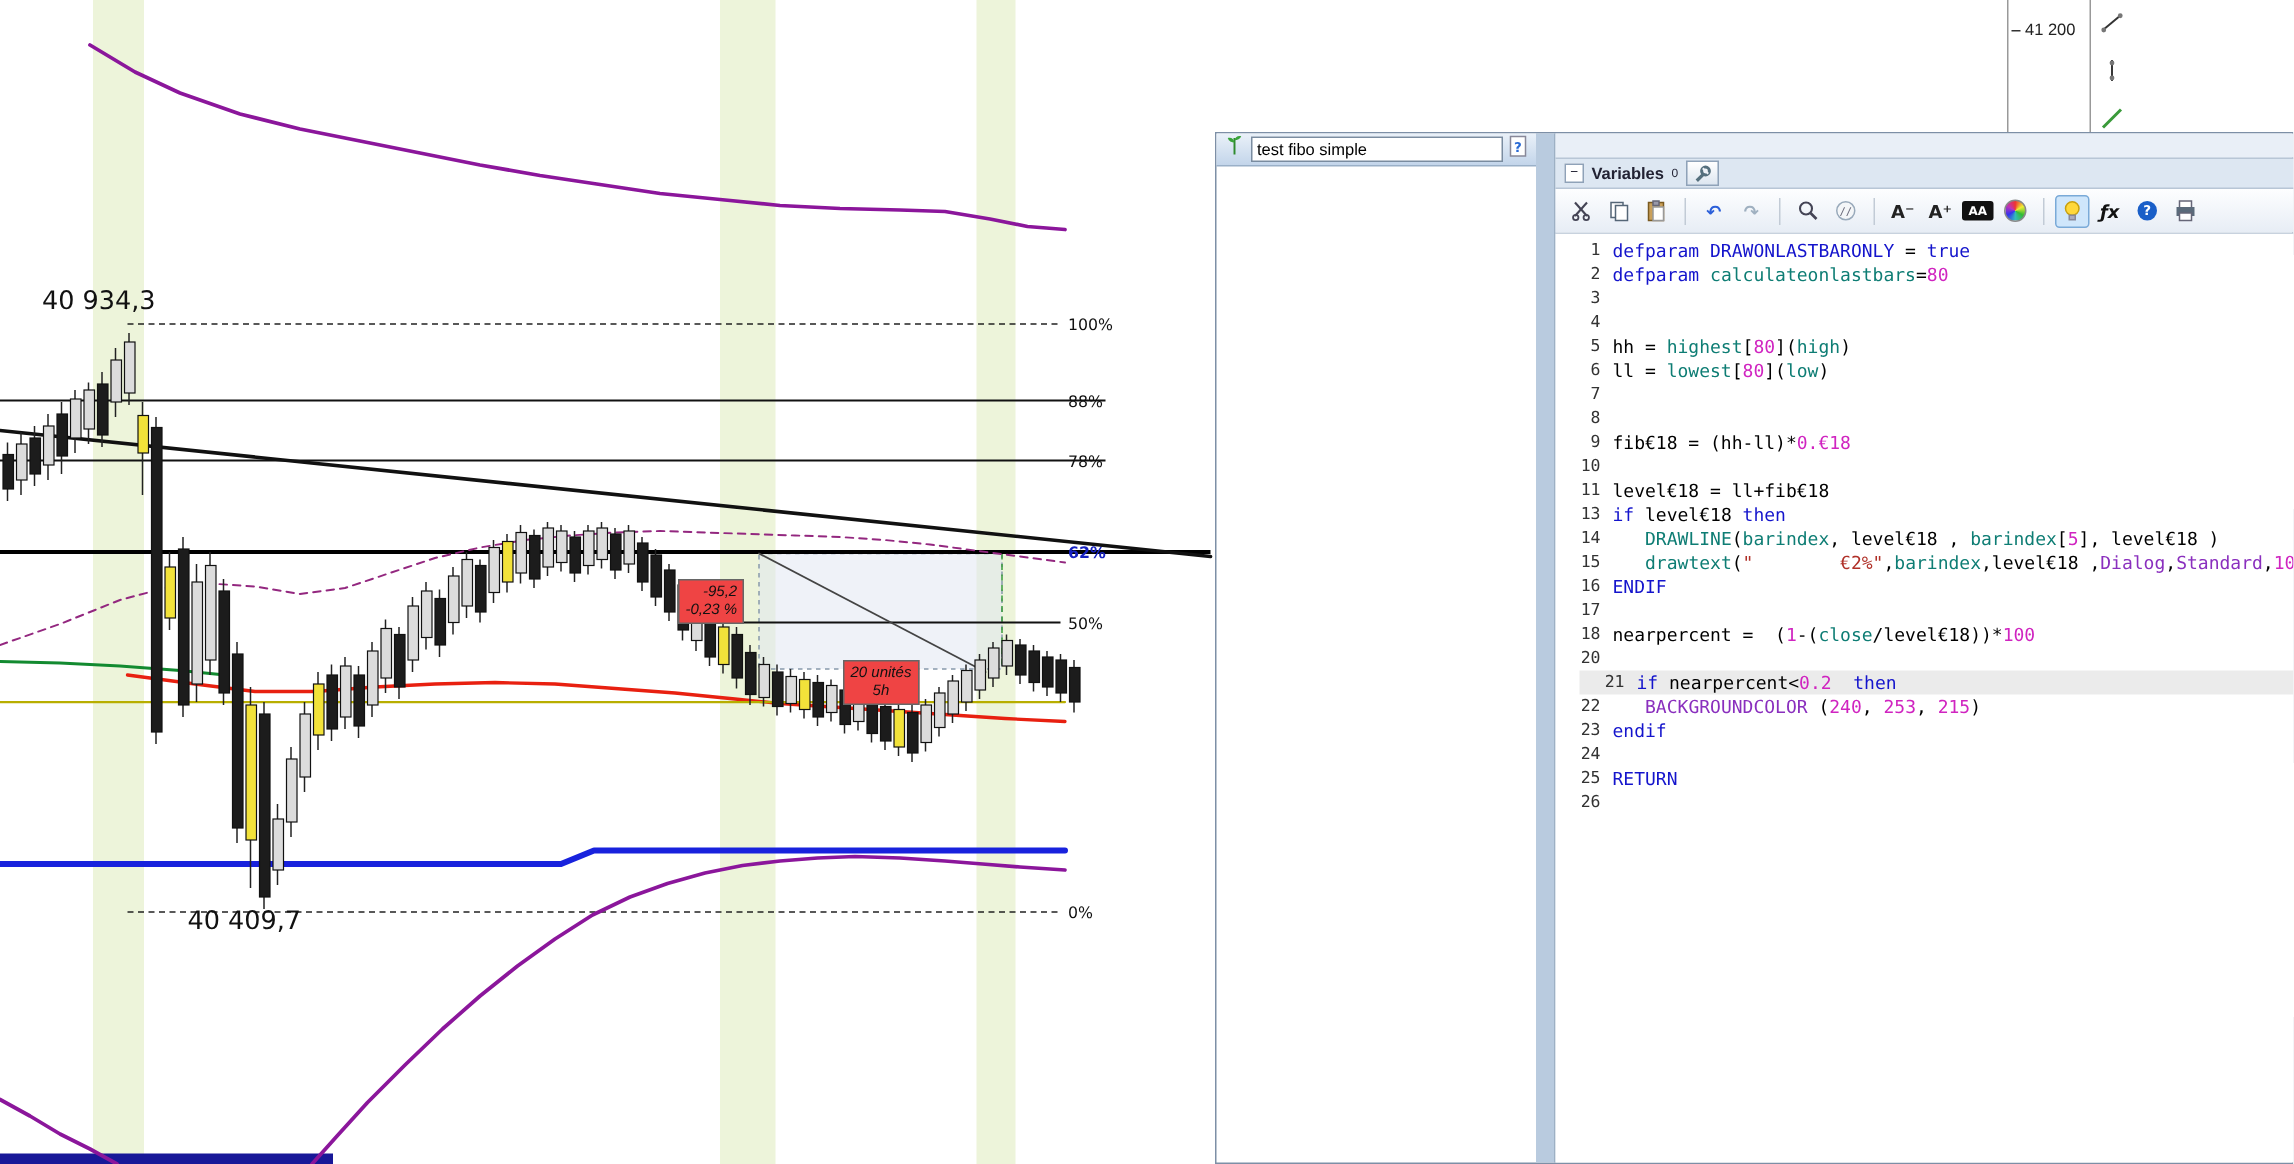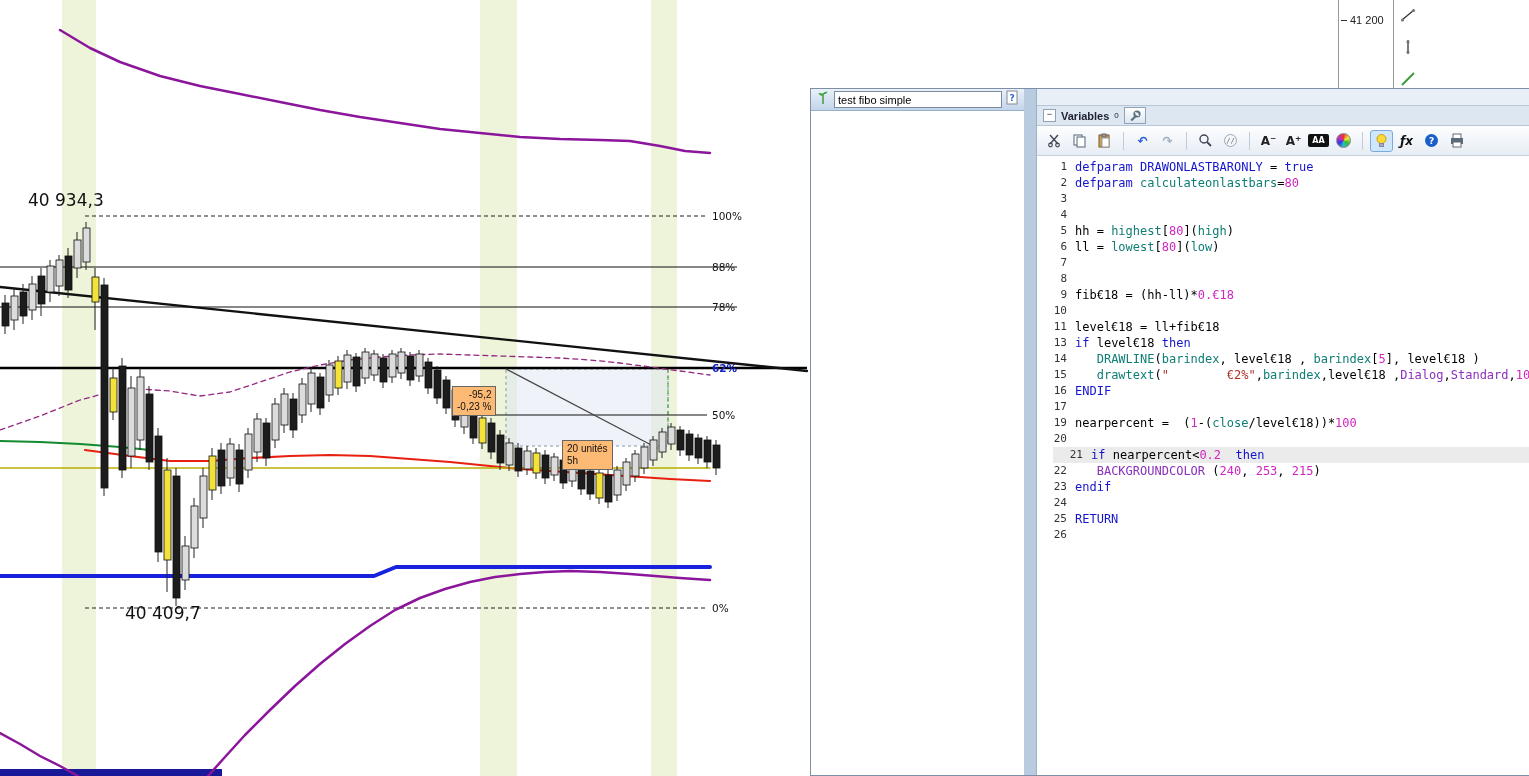--- a/index.html
+++ b/index.html
@@ -1,20 +1,20 @@
 <!DOCTYPE html>
 <html><head>
 <meta charset="utf-8">
 <style>
   html,body{margin:0;padding:0;}
   body{width:1529px;height:776px;overflow:hidden;background:#fff;font-family:"Liberation Sans",sans-serif;}
   #stage{position:relative;width:1529px;height:776px;overflow:hidden;background:#fff;}
   #chart-svg{position:absolute;left:0;top:0;}
   #tooltip-layer{position:absolute;left:0;top:0;width:1529px;height:776px;pointer-events:none;}
-  .chart-tooltip{position:absolute;background:#fdba74;border:1px solid #666;padding:2px 4px;font-size:10px;line-height:12px;color:#111;}
+  .chart-tooltip{position:absolute;background:#ef4444;border:1px solid #666;padding:2px 4px;font-size:10px;line-height:12px;color:#111;font-style:italic;}
 
   
   #axis-panel{position:absolute;left:1338px;top:0;width:56px;height:88px;background:#fff;border-left:1px solid #999;border-right:1px solid #999;box-sizing:border-box;}
   #axis-panel .tick{display:flex;align-items:center;gap:3px;padding:14px 0 0 2px;font-size:11px;color:#222;}
   #axis-panel .dash{display:inline-block;width:6px;height:1px;background:#333;}
   #palette{position:absolute;left:1395px;top:2px;display:flex;flex-direction:column;gap:6px;}
   #palette button{width:26px;height:26px;border:none;background:#fff;padding:0;display:flex;align-items:center;justify-content:center;}
 
   
   #code-window{position:absolute;left:810px;top:88px;width:719px;height:688px;border:1px solid #7d8fa6;box-sizing:border-box;background:#fff;display:flex;flex-direction:row;}
@@ -237,21 +237,21 @@
       <line x1="716" y1="440" x2="716" y2="475" stroke="#222" stroke-width="1"></line>
       <rect x="713" y="445" width="7" height="23" fill="#1c1c1c" stroke="#111" stroke-width="0.8"></rect>
       <text x="28" y="206" font-size="17" fill="#111" font-family="DejaVu Sans, sans-serif">40 934,3</text>
       <text x="125" y="619" font-size="17" fill="#111" font-family="DejaVu Sans, sans-serif">40 409,7</text>
     </svg>
   <div id="tooltip-layer">
       <div class="chart-tooltip" style="left: 452px; top: 386px; text-align: right;">
         <div>-95,2</div>
         <div>-0,23 %</div>
       </div>
-      <div class="chart-tooltip" style="left: 562px; top: 440px; text-align: left;">
+      <div class="chart-tooltip" style="left: 562px; top: 440px; text-align: center;">
         <div>20 unités</div>
         <div>5h</div>
       </div>
     </div>
 
   <div id="axis-panel">
     <div class="tick">
       <span class="dash"></span>
       <span>41 200</span>
     </div>
@@ -388,21 +388,21 @@
             <div class="code-row"><span class="gutter">7</span><span></span></div>
             <div class="code-row"><span class="gutter">8</span><span></span></div>
             <div class="code-row"><span class="gutter">9</span><span><span class="tk-pl">fib€18 = (hh-ll)*</span><span class="tk-num">0.€18</span></span></div>
             <div class="code-row"><span class="gutter">10</span><span></span></div>
             <div class="code-row"><span class="gutter">11</span><span><span class="tk-pl">level€18 = ll+fib€18</span></span></div>
             <div class="code-row"><span class="gutter">13</span><span><span class="tk-kw">if</span><span class="tk-pl"> level€18 </span><span class="tk-kw">then</span></span></div>
             <div class="code-row"><span class="gutter">14</span><span><span class="tk-pl">   </span><span class="tk-fn">DRAWLINE</span><span class="tk-pl">(</span><span class="tk-fn">barindex</span><span class="tk-pl">, level€18 , </span><span class="tk-fn">barindex</span><span class="tk-pl">[</span><span class="tk-num">5</span><span class="tk-pl">]</span><span class="tk-pl">, level€18 )</span></span></div>
             <div class="code-row"><span class="gutter">15</span><span><span class="tk-pl">   </span><span class="tk-fn">drawtext</span><span class="tk-pl">(</span><span class="tk-str">"        €2%"</span><span class="tk-pl">,</span><span class="tk-fn">barindex</span><span class="tk-pl">,level€18 ,</span><span class="tk-fn2">Dialog</span><span class="tk-pl">,</span><span class="tk-fn2">Standard</span><span class="tk-pl">,</span><span class="tk-num">10</span><span class="tk-pl">) </span><span class="tk-fn">coloured</span><span class="tk-pl">(</span><span class="tk-num">0</span><span class="tk-pl">,</span><span class="tk-num">0</span><span class="tk-pl">,</span><span class="tk-num">200</span><span class="tk-pl">)</span></span></div>
             <div class="code-row"><span class="gutter">16</span><span><span class="tk-kw">ENDIF</span></span></div>
             <div class="code-row"><span class="gutter">17</span><span></span></div>
-            <div class="code-row"><span class="gutter">19</span><span><span class="tk-pl">nearpercent =  (</span><span class="tk-num">1</span><span class="tk-pl">-(</span><span class="tk-fn">close</span><span class="tk-pl">/level€18))*</span><span class="tk-num">100</span></span></div>
+            <div class="code-row"><span class="gutter">18</span><span><span class="tk-pl">nearpercent =  (</span><span class="tk-num">1</span><span class="tk-pl">-(</span><span class="tk-fn">close</span><span class="tk-pl">/level€18))*</span><span class="tk-num">100</span></span></div>
             <div class="code-row"><span class="gutter">20</span><span></span></div>
             <div class="code-row hl"><span class="gutter">21</span><span><span class="tk-kw">if</span><span class="tk-pl"> nearpercent&lt;</span><span class="tk-num">0.2</span><span class="tk-pl">  </span><span class="tk-kw">then</span></span></div>
             <div class="code-row"><span class="gutter">22</span><span><span class="tk-pl">   </span><span class="tk-fn2">BACKGROUNDCOLOR</span><span class="tk-pl"> (</span><span class="tk-num">240</span><span class="tk-pl">, </span><span class="tk-num">253</span><span class="tk-pl">, </span><span class="tk-num">215</span><span class="tk-pl">)</span></span></div>
             <div class="code-row"><span class="gutter">23</span><span><span class="tk-kw">endif</span></span></div>
             <div class="code-row"><span class="gutter">24</span><span></span></div>
             <div class="code-row"><span class="gutter">25</span><span><span class="tk-kw">RETURN</span></span></div>
             <div class="code-row"><span class="gutter">26</span><span></span></div>
           </div>
       </div>
     </div>

